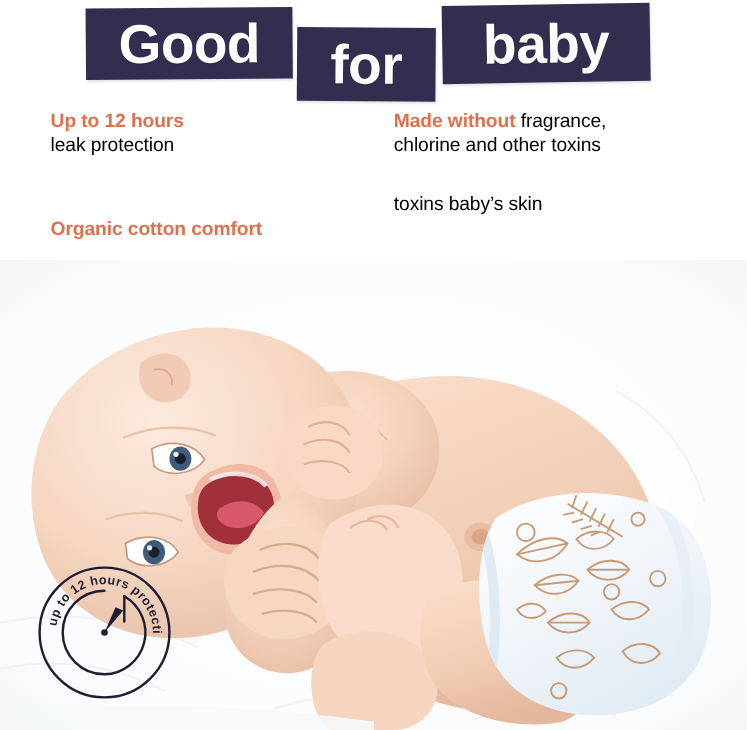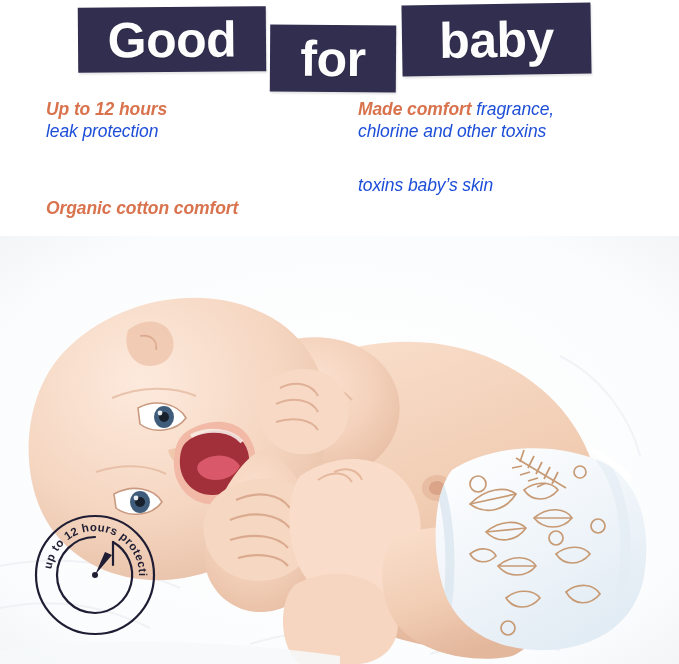--- a/index.html
+++ b/index.html
@@ -66,34 +66,33 @@
   .features {
     position: absolute;
     left: 0;
     top: 96px;
     width: 679px;
     height: 140px;
   }
   .feat {
     position: absolute;
     width: 300px;
-    font-style: italic;
   }
   .feat .line {
     font-size: 17.5px;
     line-height: 1.28;
     color: #2b2b2b;
     letter-spacing: -0.1px;
   }
   .feat .accent {
     color: #D9734E;
     font-weight: 700;
   }
   .feat .plain {
-    color: #1d4ed8;
+    color: #000000;
     font-weight: 400;
   }
   #feat-0 { left: 46px;  top: 2px;  }
   #feat-1 { left: 358px; top: 2px;  }
   #feat-2 { left: 46px;  top: 78px; margin-top: 23px; }
   #feat-3 { left: 358px; top: 78px; }
 
   
   .photo {
     position: absolute;
@@ -134,21 +133,21 @@
   </div>
 
   <div class="features">
 
     <div class="feat" id="feat-0">
       <div class="line"><span class="accent">Up to 12 hours</span><span class="plain"></span></div>
       <div class="line plain">leak protection</div>
     </div>
 
     <div class="feat" id="feat-1">
-      <div class="line"><span class="accent">Made comfort</span><span class="plain"> fragrance,</span></div>
+      <div class="line"><span class="accent">Made without</span><span class="plain"> fragrance,</span></div>
       <div class="line plain">chlorine and other toxins</div>
     </div>
 
     <div class="feat" id="feat-2">
       <div class="line"><span class="accent">Organic cotton comfort</span><span class="plain"></span></div>
     </div>
 
     <div class="feat" id="feat-3">
       <div class="line plain">toxins baby’s skin</div>
     </div>

